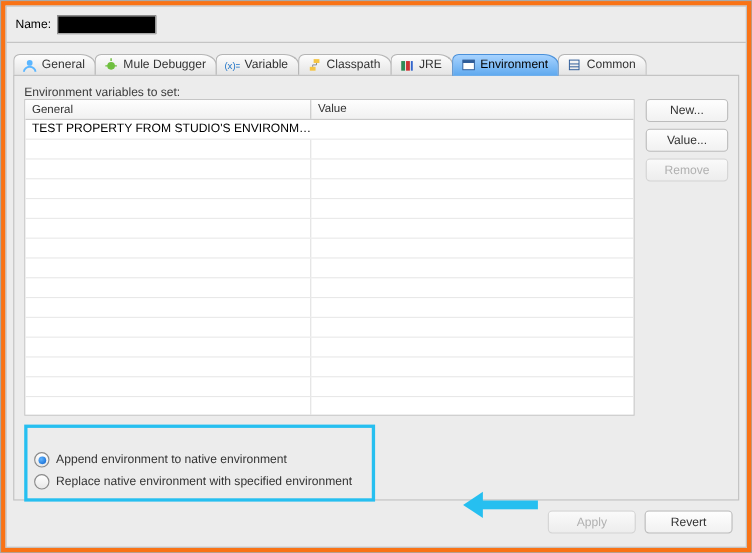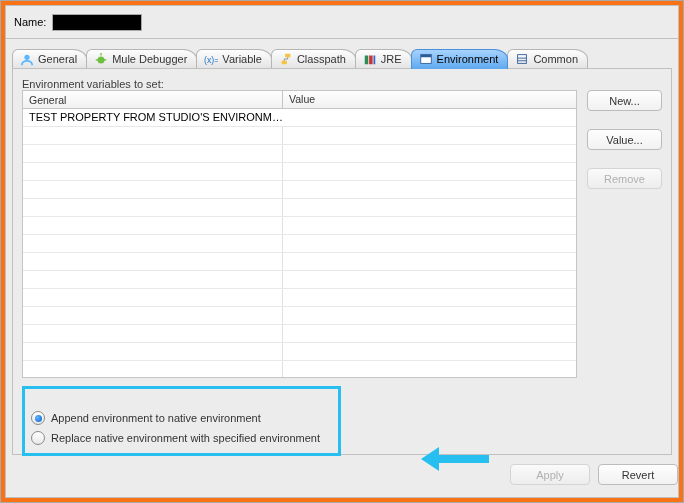--- a/index.html
+++ b/index.html
@@ -18,31 +18,31 @@
   .panel-title{font-size:11px;color:#3c3c3c;margin-bottom:0;}
   .table-wrap{display:flex;gap:10px;}
   .table{flex:1;border:1px solid #c5c5c5;background:#fff;height:288px;overflow:hidden;}
   .tr{display:flex;height:18px;border-bottom:1px solid #e8e8e8;}
   .tr.header{background:linear-gradient(#fefefe,#f1f1f1);border-bottom:1px solid #c5c5c5;font-size:10.5px;color:#333;}
   .td{padding:2px 6px;white-space:nowrap;overflow:hidden;text-overflow:ellipsis;}
   .td.var{flex:0 0 260px;border-right:1px solid #e0e0e0;display:flex;align-items:center;gap:4px;}
   .tr.header .td.var{border-right:1px solid #c5c5c5;}
   .td.val{flex:1;}
   .rowdot{width:9px;height:9px;border-radius:50%;background:radial-gradient(circle at 35% 35%,#9ad0ff,#1f74c7);flex:none;}
-  .btncol{display:flex;flex-direction:column;gap:18px;width:75px;padding-top:0;}
+  .btncol{display:flex;flex-direction:column;gap:6px;width:75px;padding-top:0;}
   .btn{height:21px;border:1px solid #bcbcbc;border-radius:4px;background:linear-gradient(#fefefe,#f1f1f1);font-size:11px;color:#333;display:flex;align-items:center;justify-content:center;cursor:default;}
   .btn.disabled{color:#b0b0b0;background:linear-gradient(#fafafa,#ededed);border-color:#d4d4d4;}
   .radios{margin-top:8px;display:inline-block;border:3px solid #26bff0;padding:19px 18px 5px 6px;}
   .radio-row{display:flex;align-items:center;gap:6px;height:20px;font-size:11px;color:#333;}
   .radio{width:14px;height:14px;border:1px solid #8a8a8a;border-radius:50%;background:linear-gradient(#fff,#e8e8e8);display:flex;align-items:center;justify-content:center;}
   .radio[data-checked="true"]::after{content:"";width:7px;height:7px;border-radius:50%;background:radial-gradient(circle at 35% 35%,#5fb4ff,#0a60cc);}
   .arrow{position:absolute;left:412px;top:378px;color:#26bff0;}
   .arrow-body{width:52px;height:8px;background:#26bff0;position:absolute;top:8px;left:12px;}
   .arrow-head{width:0;height:0;border-top:12px solid transparent;border-bottom:12px solid transparent;border-right:18px solid #26bff0;position:absolute;top:0;left:-4px;}
-  .footer{position:absolute;right:0;bottom:12px;display:flex;gap:8px;}
+  .footer{position:absolute;right:12px;bottom:12px;display:flex;gap:8px;}
   .footer .btn{width:80px;}
 </style>
 </head>
 <body>
 
 <div class="frame">
  <div class="inner">
 
   <div class="name-row">
     <label>Name:</label>

